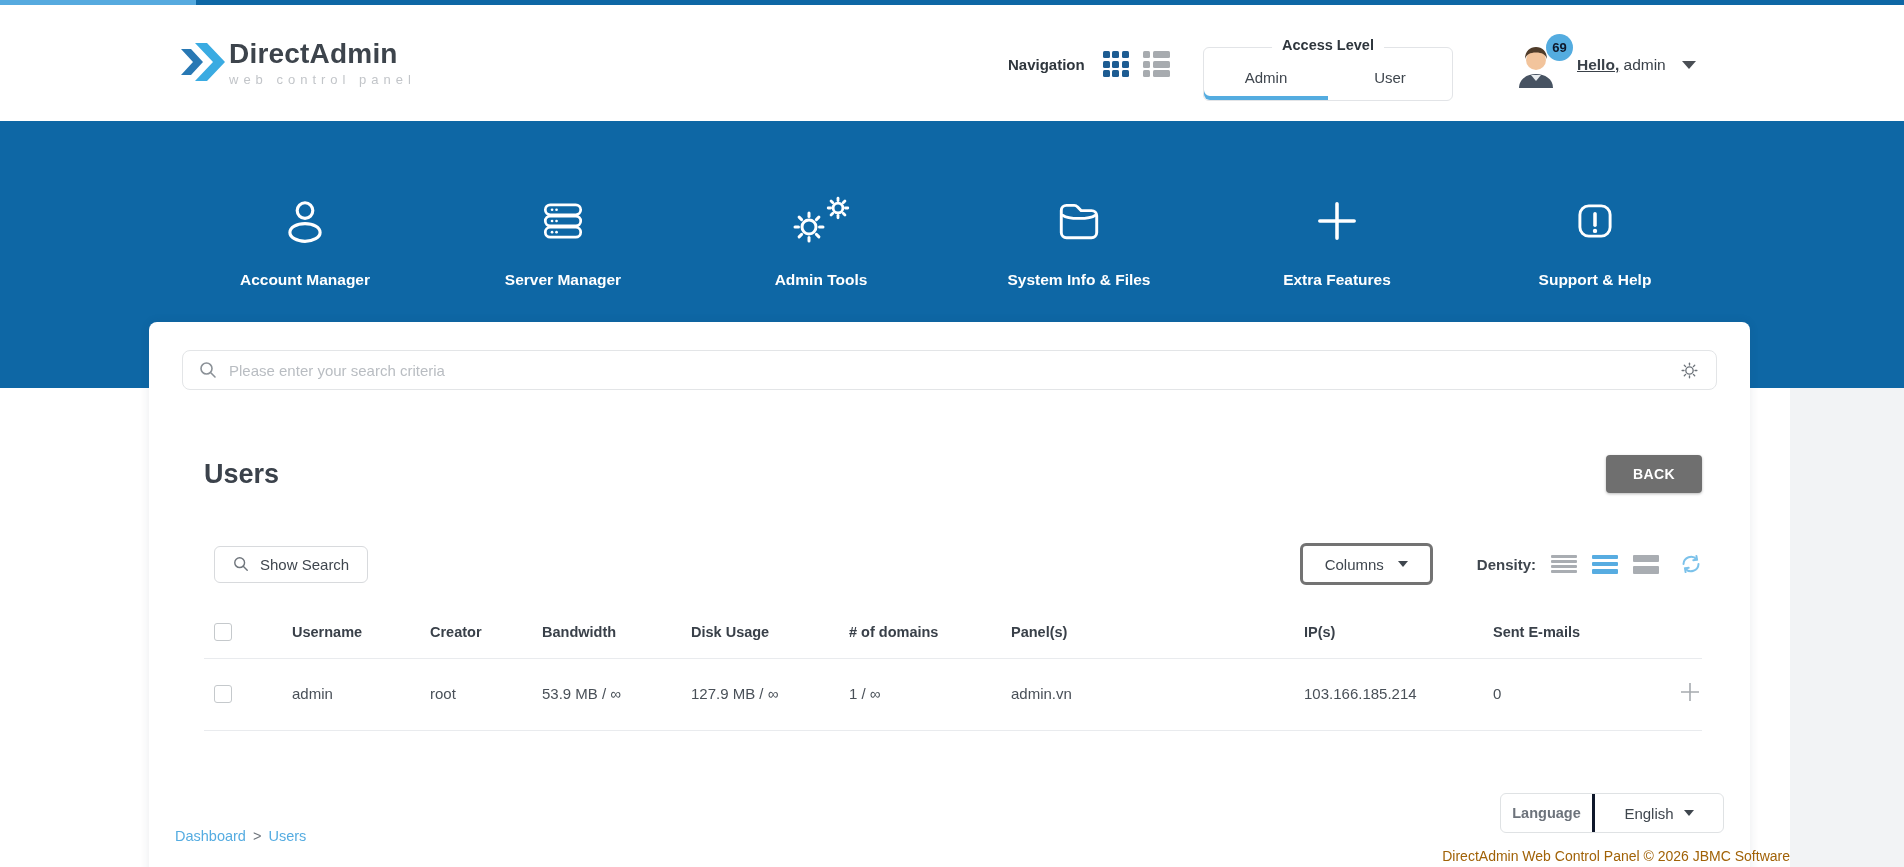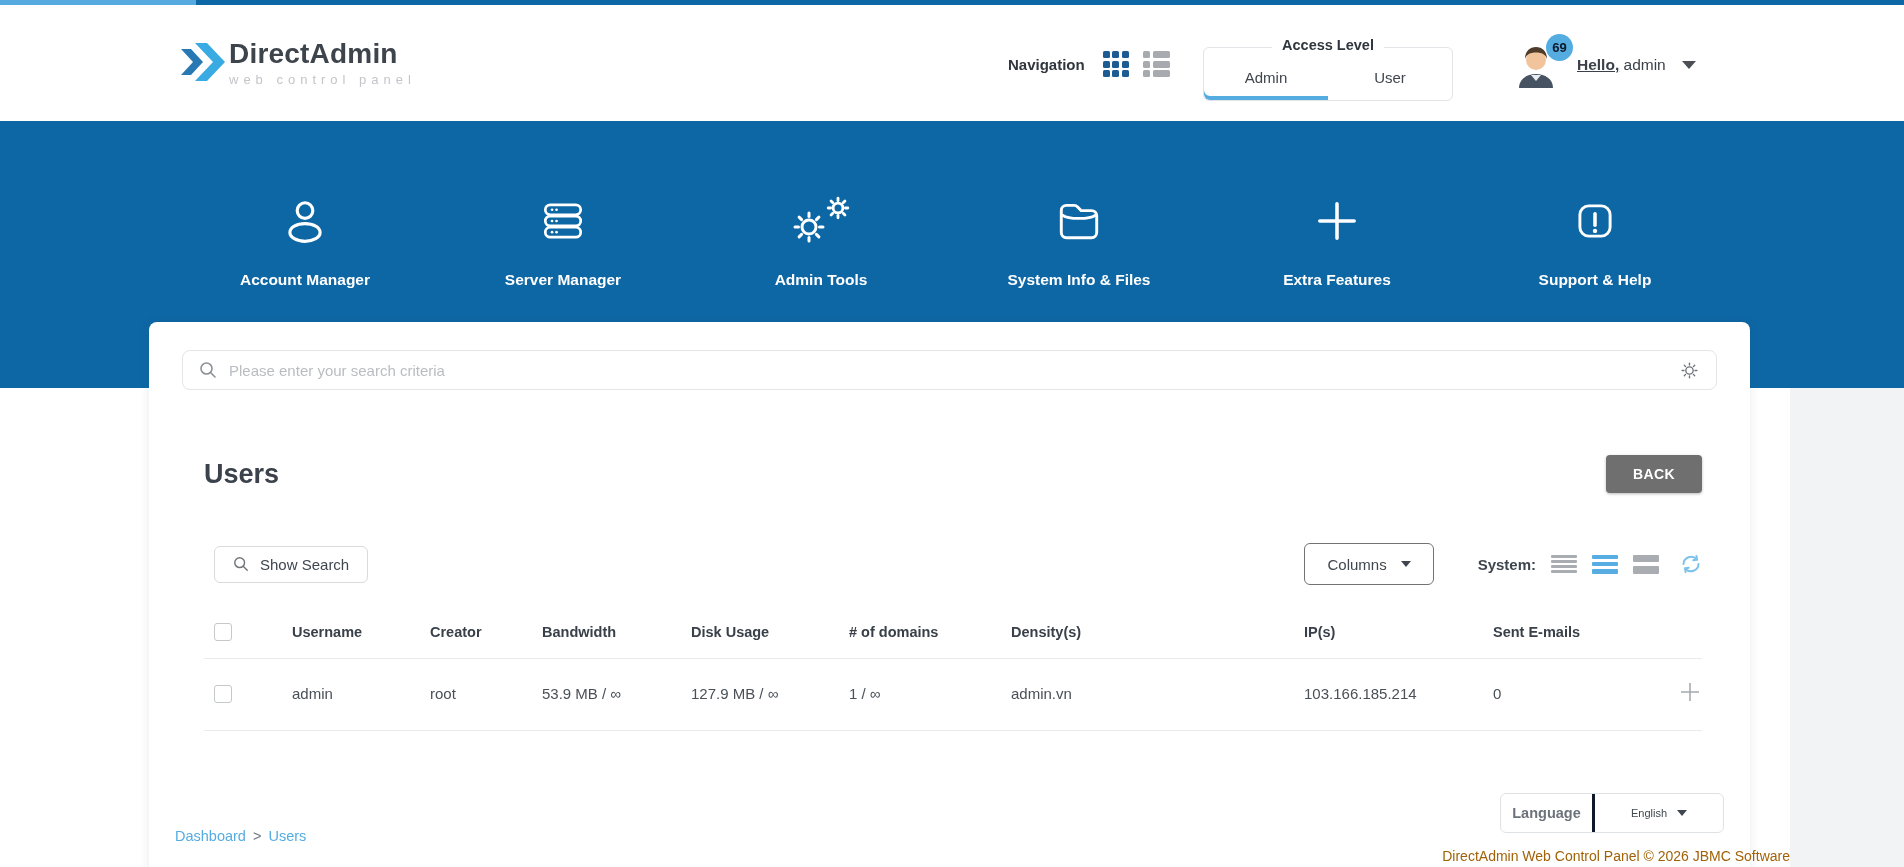--- a/index.html
+++ b/index.html
@@ -77,21 +77,21 @@
   h1.page-title { font-size:27px; font-weight:700; color:#3b424b; }
   .back-btn { height:38px; padding:0 27px; background:#6f6f6f; color:#fff; border:none;
     border-radius:4px; font-size:14px; font-weight:700; letter-spacing:.4px;
     box-shadow:0 1px 3px rgba(0,0,0,.28); cursor:pointer; font-family:inherit; }
 
   .toolbar { margin-top:50px; display:flex; align-items:center; justify-content:space-between; }
   .show-search-btn { margin-left:10px; height:37px; padding:0 18px; background:#fff;
     border:1px solid #d8dadd; border-radius:6px; display:flex; align-items:center; gap:11px;
     font-size:15px; color:#3f464e; cursor:pointer; font-family:inherit; }
   .toolbar-right { display:flex; align-items:center; gap:44px; }
-  .columns-btn { height:42px; padding:0 22px; background:#fff; border:1px solid #737373;
+  .columns-btn { height:42px; padding:0 22px; background:#fff; border:3px solid #737373;
     border-radius:6px; display:flex; align-items:center; gap:14px; font-size:15px;
     color:#3f464e; cursor:pointer; font-family:inherit; }
   .density { display:flex; align-items:center; gap:15px; }
   .density-label { font-size:15px; font-weight:700; color:#3f464e; }
   .density-icon { width:26px; height:19px; display:flex; flex-direction:column;
     justify-content:space-between; cursor:pointer; }
   .density-icon i { display:block; background:#a9adb2; border-radius:1px; }
   .density-icon.d4 i { height:3px; }
   .density-icon.d3 i { height:4.5px; }
   .density-icon.d3 i { background:#57ace1; }
@@ -109,21 +109,21 @@
 
   
   .breadcrumb { position:absolute; left:175px; top:828px; font-size:14.5px; z-index:2; }
   .breadcrumb a { color:#55ace1; text-decoration:none; cursor:pointer; }
   .breadcrumb .sep { color:#6f757c; margin:0 7px; }
   .lang-box { position:absolute; left:1500px; top:793px; width:224px; height:40px;
     border:1px solid #dfe2e4; border-radius:6px; background:#fff; display:flex; z-index:2; }
   .lang-label { width:94px; display:flex; align-items:center; justify-content:center;
     font-size:14.5px; font-weight:700; color:#6d737b; border-right:3px solid #0f172a; }
   .lang-value { flex:1; display:flex; align-items:center; justify-content:center; gap:10px;
-    font-size:11px; color:#3f464e; cursor:pointer; }
+    font-size:15px; color:#3f464e; cursor:pointer; }
   .copyright { position:absolute; right:114px; top:848px; font-size:14px; color:#a16207; z-index:2; }
 </style>
 </head>
 <body>
 
 <div class="screen">
 
   <div class="top-progress">
     <div class="top-progress-left"></div>
   </div>
@@ -318,21 +318,21 @@
           </svg>
           <span>Show Search</span>
         </button>
 
         <div class="toolbar-right">
           <button class="columns-btn">
             <span>Columns</span>
             <span class="caret small"></span>
           </button>
           <div class="density">
-            <span class="density-label">System:</span>
+            <span class="density-label">Density:</span>
             <span class="density-icon d4">
                 <i></i>
                 <i></i>
                 <i></i>
                 <i></i>
               </span>
             <span class="density-icon d3">
                 <i></i>
                 <i></i>
                 <i></i>
@@ -367,21 +367,21 @@
             <col style="width:60px">
         </colgroup>
         <thead>
           <tr>
             <th><span class="checkbox"></span></th>
             <th>Username</th>
             <th>Creator</th>
             <th>Bandwidth</th>
             <th>Disk Usage</th>
             <th># of domains</th>
-            <th>Density(s)</th>
+            <th>Panel(s)</th>
             <th>IP(s)</th>
             <th>Sent E-mails</th>
             <th class="plus-cell"></th>
           </tr>
         </thead>
         <tbody>
           <tr>
             <td><span class="checkbox"></span></td>
             <td>admin</td>
             <td>root</td>

